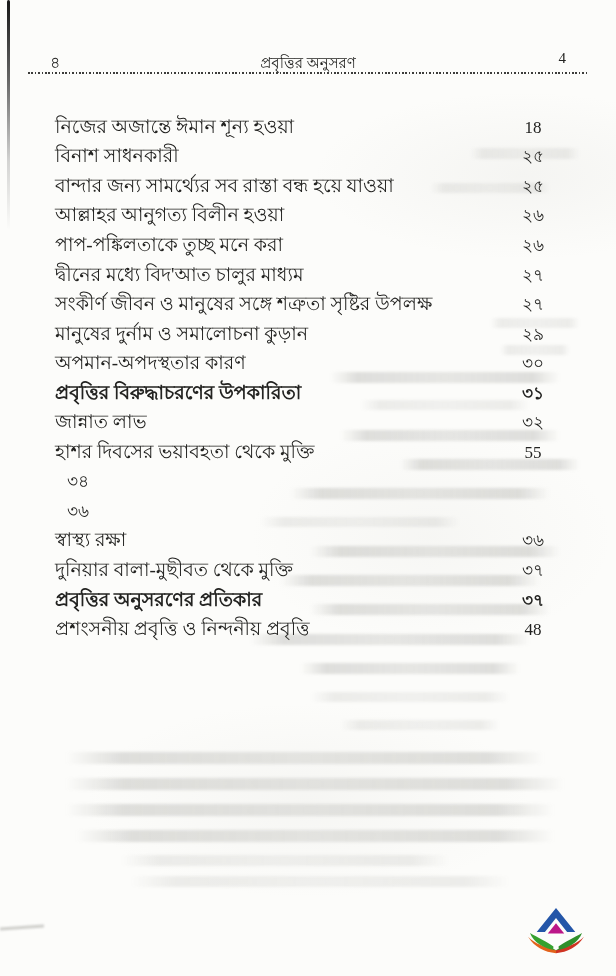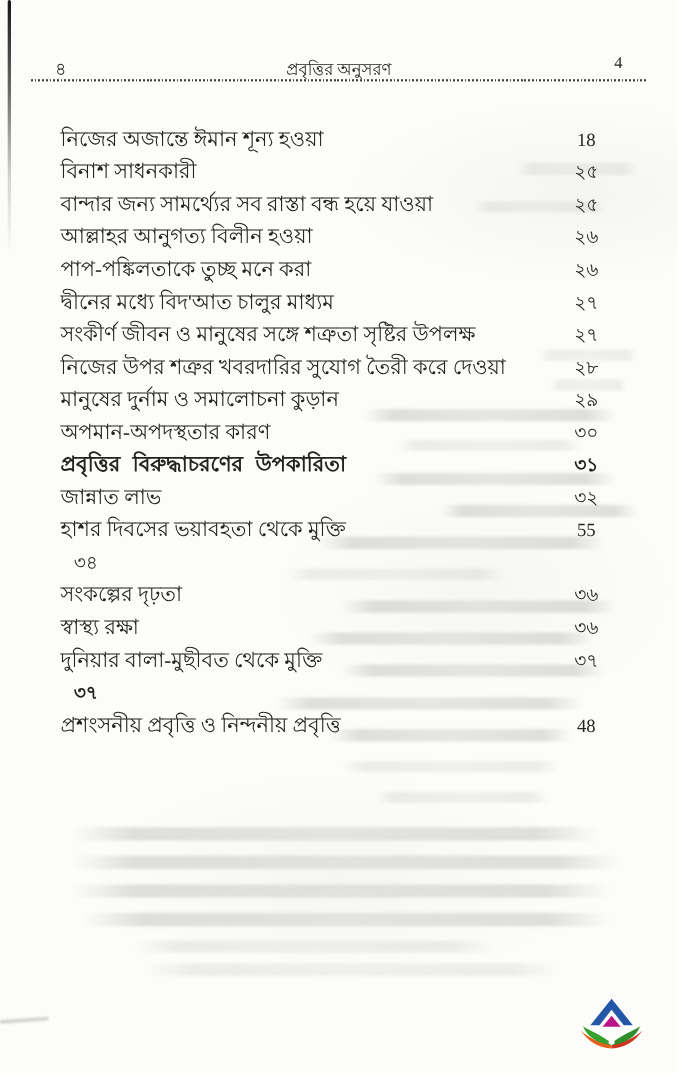--- a/index.html
+++ b/index.html
@@ -60,21 +60,21 @@
   }
   .toc-row {
     height: 29.55px;
     display: flex;
     justify-content: space-between;
     align-items: center;
     white-space: nowrap;
   }
   .toc-label { font-size: 19px; }
   .toc-page  { font-size: 17px; width: 46px; text-align: center; flex: none; }
-  .toc-row.bold .toc-label, .toc-row.bold .toc-page { font-weight: bold; font-family: Liberation Mono, monospace; }
+  .toc-row.bold .toc-label, .toc-row.bold .toc-page { font-weight: bold; }
   
   .smudge {
     position: absolute;
     background: linear-gradient(90deg, transparent, rgba(118,118,112,0.22) 12%, rgba(118,118,112,0.16) 50%, rgba(118,118,112,0.22) 88%, transparent);
     filter: blur(1.6px);
     border-radius: 3px;
   }
   .smudge.light { opacity: 0.55; }
   
   .logo {
@@ -125,24 +125,20 @@
       <div class="toc-row">
         <span class="toc-label">দ্বীনের মধ্যে বিদ'আত চালুর মাধ্যম</span>
         <span class="toc-page">২৭</span>
       </div>
 
       <div class="toc-row">
         <span class="toc-label">সংকীর্ণ জীবন ও মানুষের সঙ্গে শত্রুতা সৃষ্টির উপলক্ষ</span>
         <span class="toc-page">২৭</span>
       </div>
 
-      <div class="toc-row">
-        <span class="toc-label">নিজের উপর শত্রুর খবরদারির সুযোগ তৈরী করে দেওয়া</span>
-        <span class="toc-page">২৮</span>
-      </div>
 
       <div class="toc-row">
         <span class="toc-label">মানুষের দুর্নাম ও সমালোচনা কুড়ান</span>
         <span class="toc-page">২৯</span>
       </div>
 
       <div class="toc-row">
         <span class="toc-label">অপমান-অপদস্থতার কারণ</span>
         <span class="toc-page">৩০</span>
       </div>
@@ -160,35 +156,35 @@
       <div class="toc-row">
         <span class="toc-label">হাশর দিবসের ভয়াবহতা থেকে মুক্তি</span>
         <span class="toc-page">55</span>
       </div>
 
       <div class="toc-row">
         <span class="toc-page">৩৪</span>
       </div>
 
       <div class="toc-row">
-        <span class="toc-label">সংকল্পের দৃঢ়তা</span>
         <span class="toc-page">৩৬</span>
       </div>
 
       <div class="toc-row">
         <span class="toc-label">স্বাস্থ্য রক্ষা</span>
         <span class="toc-page">৩৬</span>
       </div>
 
       <div class="toc-row">
         <span class="toc-label">দুনিয়ার বালা-মুছীবত থেকে মুক্তি</span>
         <span class="toc-page">৩৭</span>
       </div>
 
       <div class="toc-row bold">
+        <span class="toc-label">প্রবৃত্তির অনুসরণের প্রতিকার</span>
         <span class="toc-page">৩৭</span>
       </div>
 
       <div class="toc-row">
         <span class="toc-label">প্রশংসনীয় প্রবৃত্তি ও নিন্দনীয় প্রবৃত্তি</span>
         <span class="toc-page">48</span>
       </div>
 
     </div>
 

